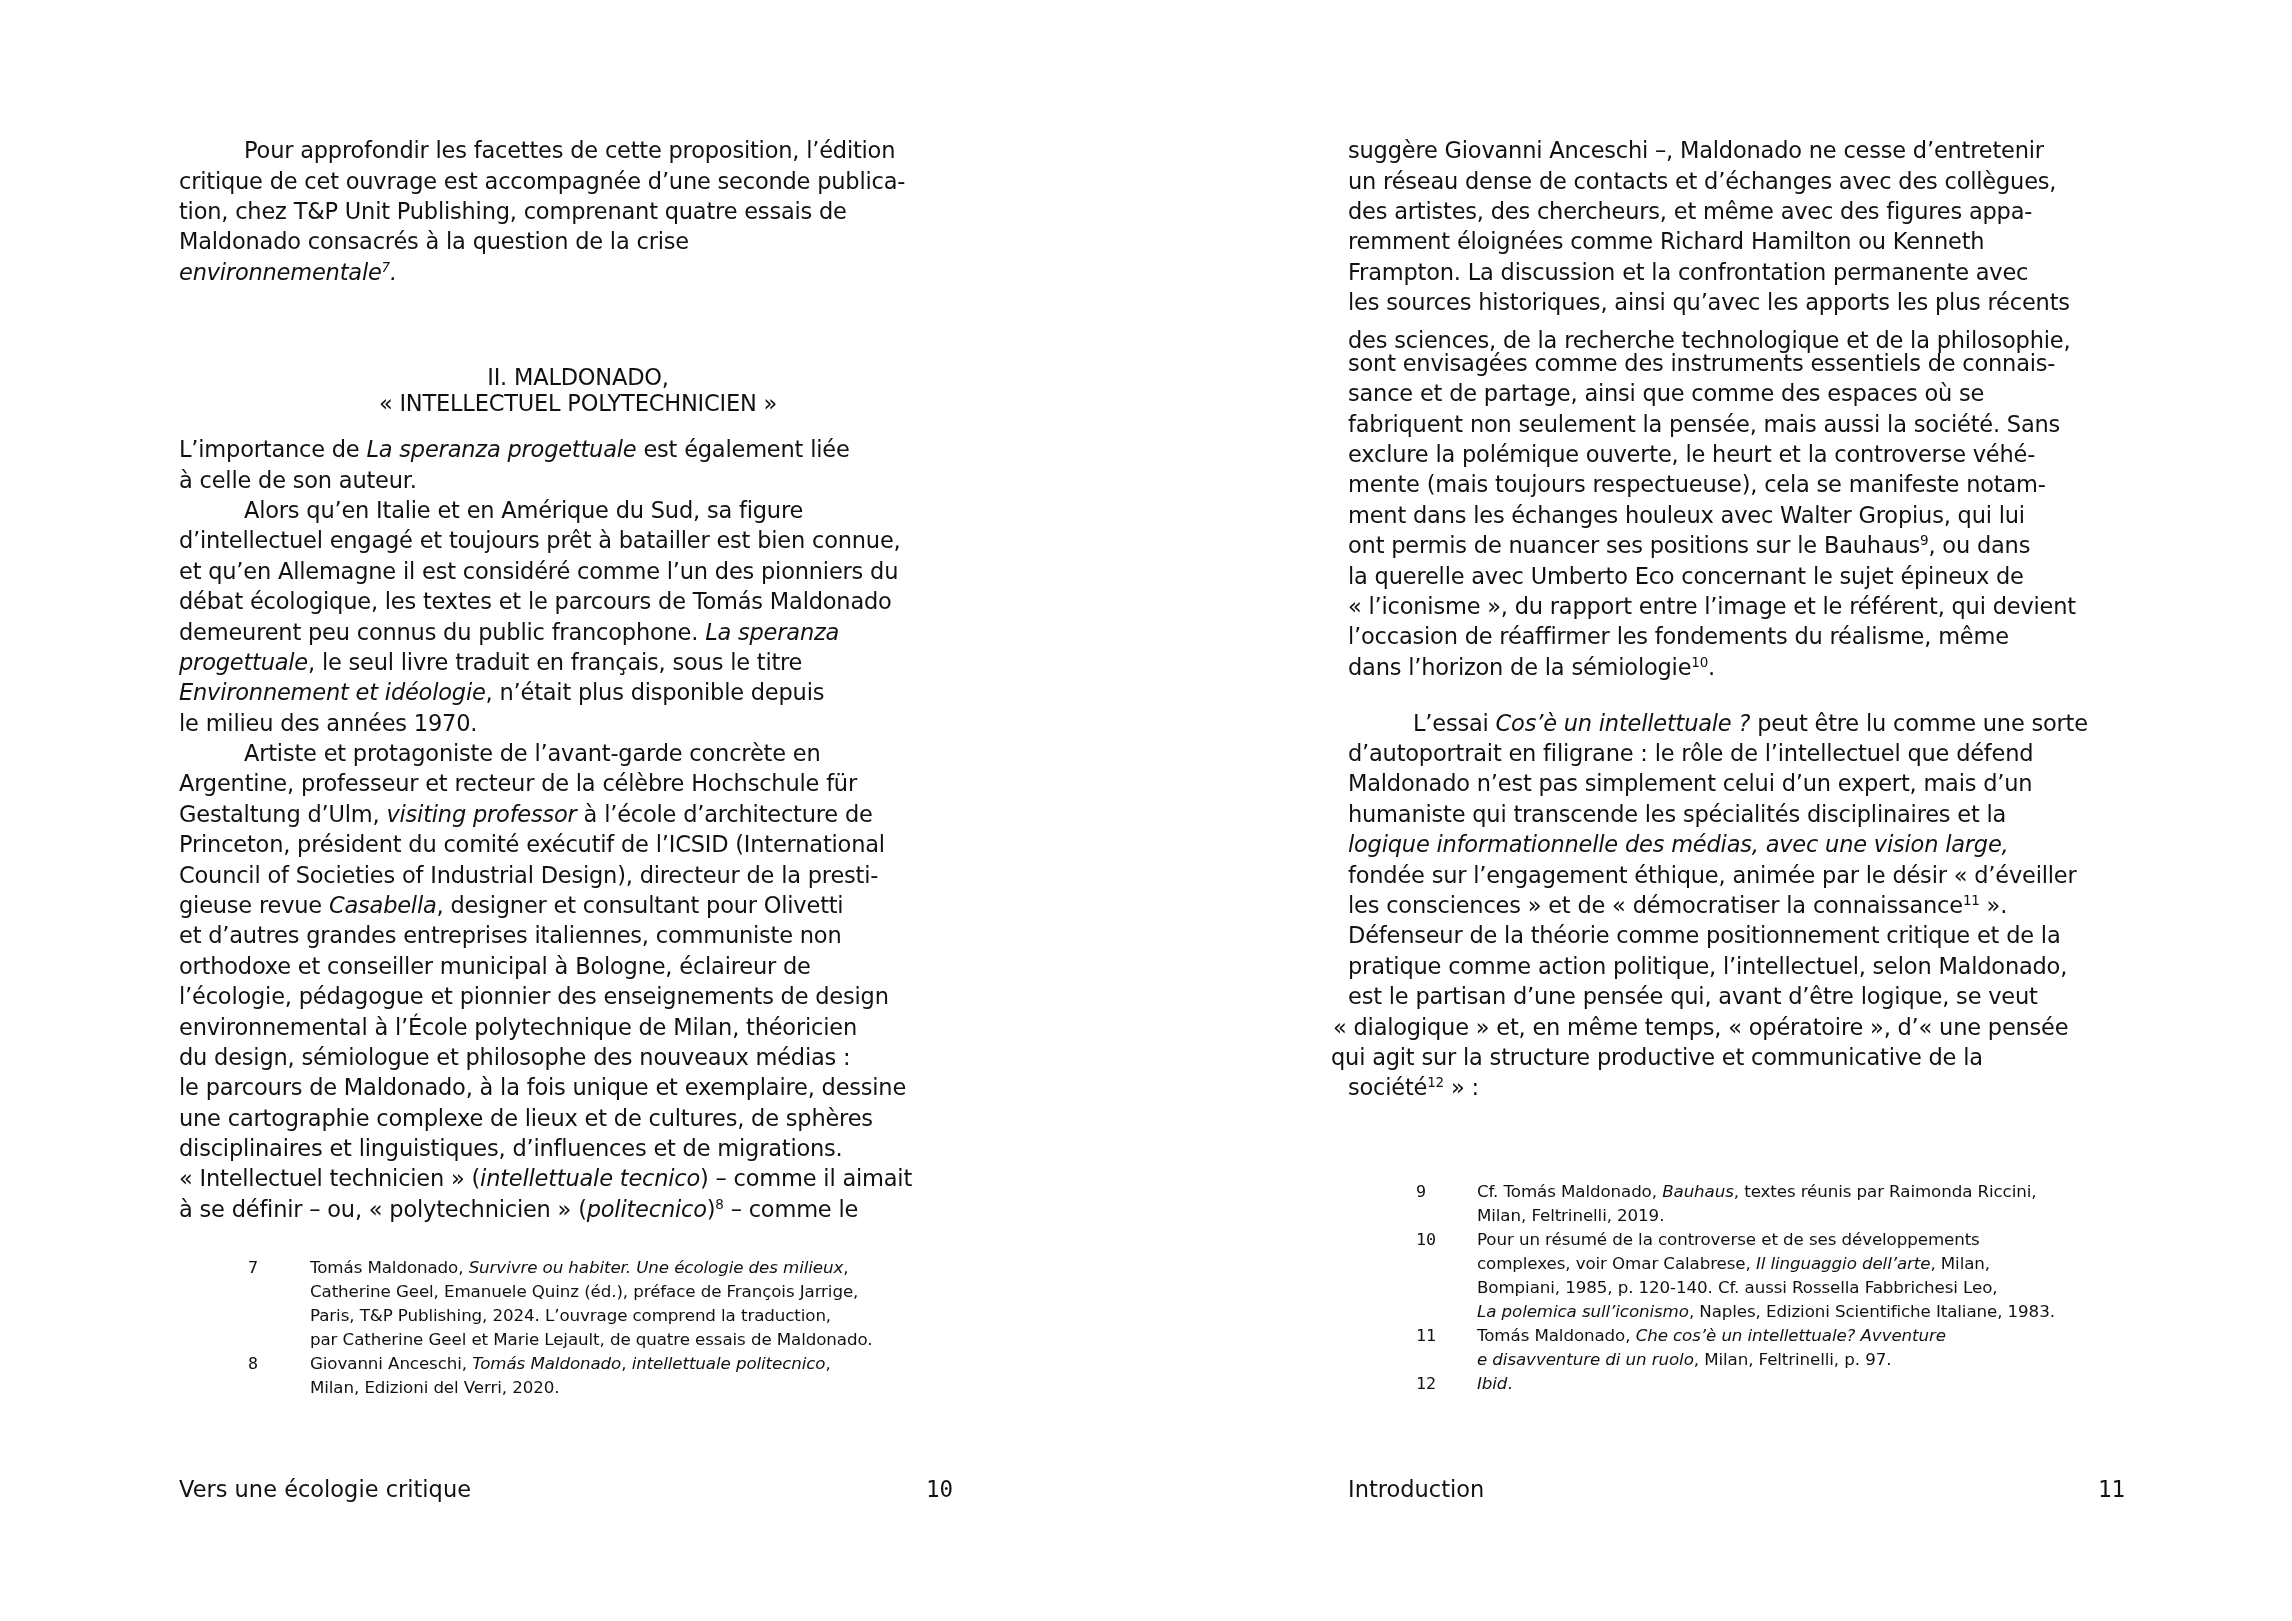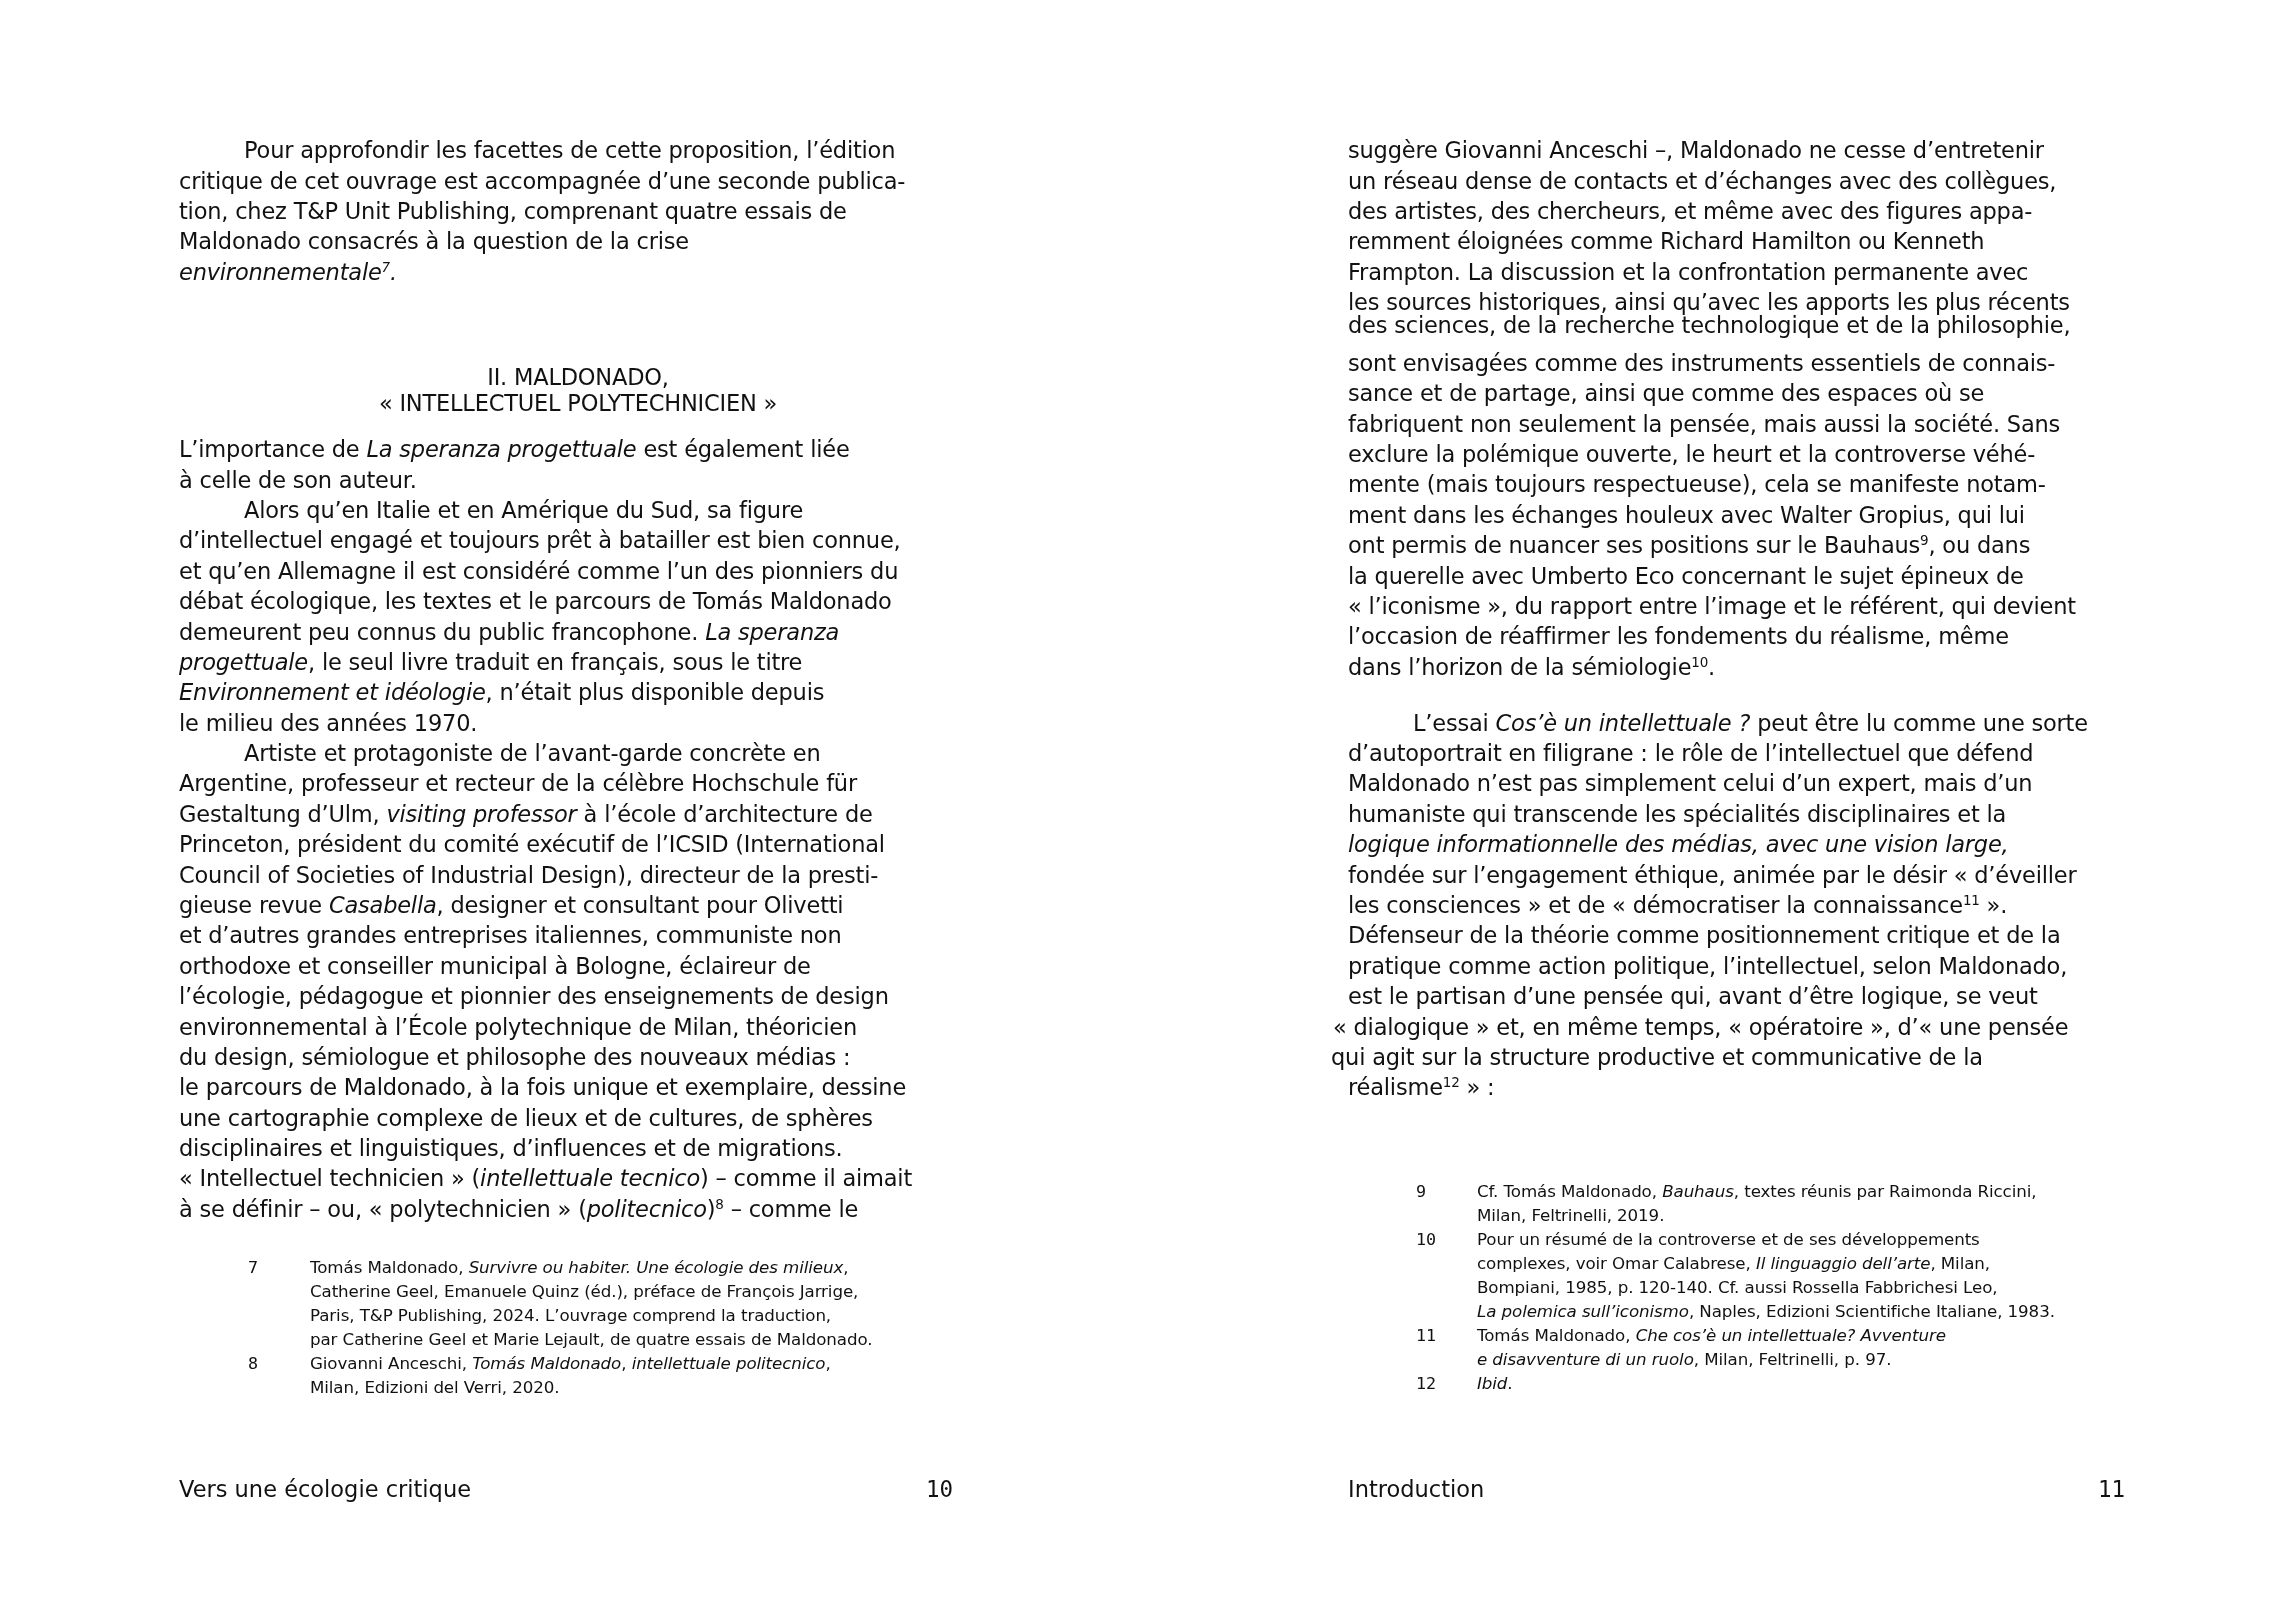--- a/index.html
+++ b/index.html
@@ -72,21 +72,21 @@
 </div>
 
 <div class="page page-right">
   <div id="right-body">
       <div class="line" style="left: 201px; top: 135px;"><span>suggère Giovanni Anceschi –, Maldonado ne cesse d’entretenir</span></div>
       <div class="line" style="left: 201px; top: 166px;"><span>un réseau dense de contacts et d’échanges avec des collègues,</span></div>
       <div class="line" style="left: 201px; top: 196px;"><span>des artistes, des chercheurs, et même avec des figures appa-</span></div>
       <div class="line" style="left: 201px; top: 226px;"><span>remment éloignées comme Richard Hamilton ou Kenneth</span></div>
       <div class="line" style="left: 201px; top: 257px;"><span>Frampton. La discussion et la confrontation permanente avec</span></div>
       <div class="line" style="left: 201px; top: 287px;"><span>les sources historiques, ainsi qu’avec les apports les plus récents</span></div>
-      <div class="line" style="left: 201px; top: 310px;"><span>des sciences, de la recherche technologique et de la philosophie,</span></div>
+      <div class="line" style="left: 201px; top: 325px;"><span>des sciences, de la recherche technologique et de la philosophie,</span></div>
       <div class="line" style="left: 201px; top: 348px;"><span>sont envisagées comme des instruments essentiels de connais-</span></div>
       <div class="line" style="left: 201px; top: 378px;"><span>sance et de partage, ainsi que comme des espaces où se</span></div>
       <div class="line" style="left: 201px; top: 409px;"><span>fabriquent non seulement la pensée, mais aussi la société. Sans</span></div>
       <div class="line" style="left: 201px; top: 439px;"><span>exclure la polémique ouverte, le heurt et la controverse véhé-</span></div>
       <div class="line" style="left: 201px; top: 469px;"><span>mente (mais toujours respectueuse), cela se manifeste notam-</span></div>
       <div class="line" style="left: 201px; top: 500px;"><span>ment dans les échanges houleux avec Walter Gropius, qui lui</span></div>
       <div class="line" style="left: 201px; top: 530px;"><span>ont permis de nuancer ses positions sur le Bauhaus</span><sup>9</sup><span>, ou dans</span></div>
       <div class="line" style="left: 201px; top: 561px;"><span>la querelle avec Umberto Eco concernant le sujet épineux de</span></div>
       <div class="line" style="left: 201px; top: 591px;"><span>« l’iconisme », du rapport entre l’image et le référent, qui devient</span></div>
       <div class="line" style="left: 201px; top: 621px;"><span>l’occasion de réaffirmer les fondements du réalisme, même</span></div>
@@ -96,21 +96,21 @@
       <div class="line" style="left: 201px; top: 768px;"><span>Maldonado n’est pas simplement celui d’un expert, mais d’un</span></div>
       <div class="line" style="left: 201px; top: 799px;"><span>humaniste qui transcende les spécialités disciplinaires et la</span></div>
       <div class="line" style="left: 201px; top: 829px; font-style: italic;"><span>logique informationnelle des médias, avec une vision large,</span></div>
       <div class="line" style="left: 201px; top: 860px;"><span>fondée sur l’engagement éthique, animée par le désir « d’éveiller</span></div>
       <div class="line" style="left: 201px; top: 890px;"><span>les consciences » et de « démocratiser la connaissance</span><sup>11</sup><span> ».</span></div>
       <div class="line" style="left: 201px; top: 920px;"><span>Défenseur de la théorie comme positionnement critique et de la</span></div>
       <div class="line" style="left: 201px; top: 951px;"><span>pratique comme action politique, l’intellectuel, selon Maldonado,</span></div>
       <div class="line" style="left: 201px; top: 981px;"><span>est le partisan d’une pensée qui, avant d’être logique, se veut</span></div>
       <div class="line" style="left: 186px; top: 1012px;"><span>« dialogique » et, en même temps, « opératoire », d’« une pensée</span></div>
       <div class="line" style="left: 184px; top: 1042px;"><span>qui agit sur la structure productive et communicative de la</span></div>
-      <div class="line" style="left: 201px; top: 1072px;"><span>réalisme</span><sup>12</sup><span> » :</span></div>
+      <div class="line" style="left: 201px; top: 1072px;"><span>société</span><sup>12</sup><span> » :</span></div>
     </div>
   <div id="right-fn">
       <div class="fnnum" style="left: 269px; top: 1179px;">9</div>
       <div class="fn" style="left: 330px; top: 1179px;"><span>Cf. Tomás Maldonado, </span><span class="it">Bauhaus</span><span>, textes réunis par Raimonda Riccini,</span></div>
       <div class="fn" style="left: 330px; top: 1203px;"><span>Milan, Feltrinelli, 2019.</span></div>
       <div class="fnnum" style="left: 269px; top: 1227px;">10</div>
       <div class="fn" style="left: 330px; top: 1227px;"><span>Pour un résumé de la controverse et de ses développements</span></div>
       <div class="fn" style="left: 330px; top: 1251px;"><span>complexes, voir Omar Calabrese, </span><span class="it">Il linguaggio dell’arte</span><span>, Milan,</span></div>
       <div class="fn" style="left: 330px; top: 1275px;"><span>Bompiani, 1985, p. 120-140. Cf. aussi Rossella Fabbrichesi Leo,</span></div>
       <div class="fn" style="left: 330px; top: 1299px;"><span class="it">La polemica sull’iconismo</span><span>, Naples, Edizioni Scientifiche Italiane, 1983.</span></div>

